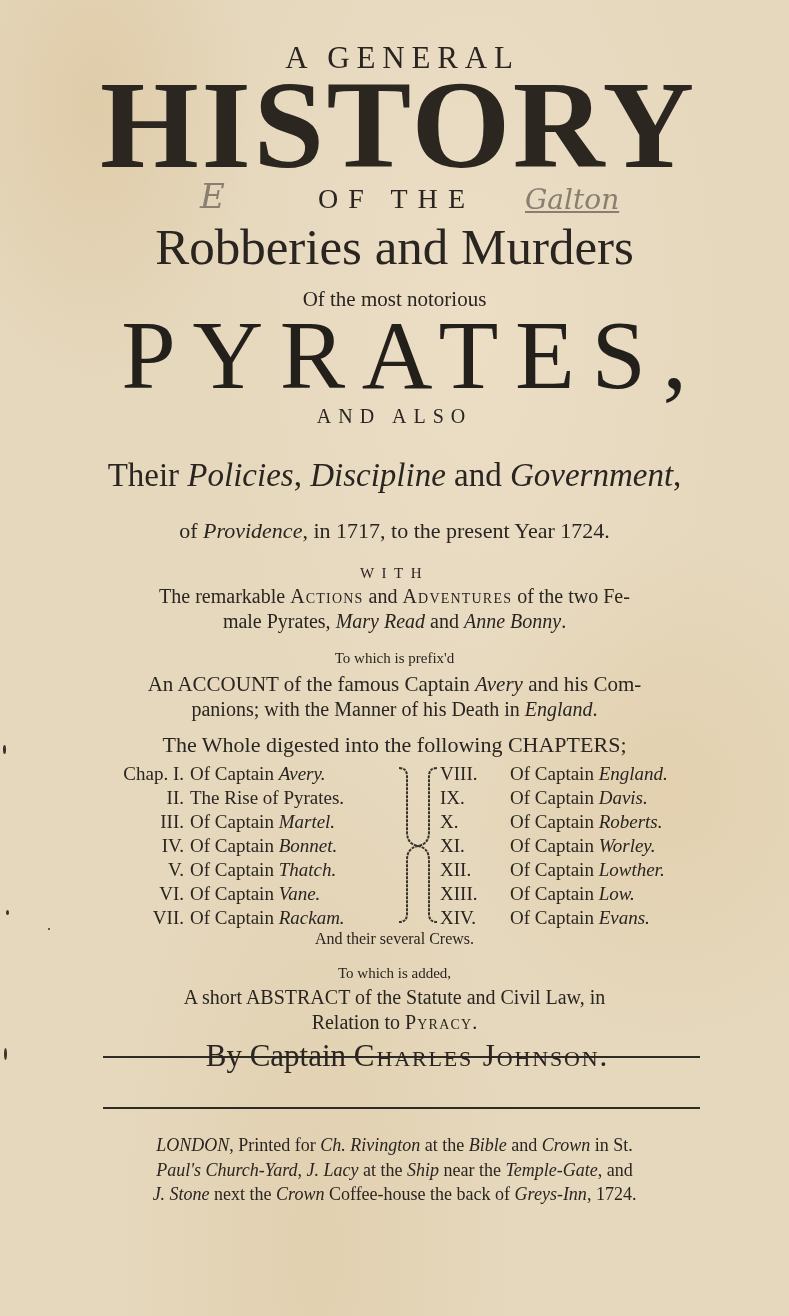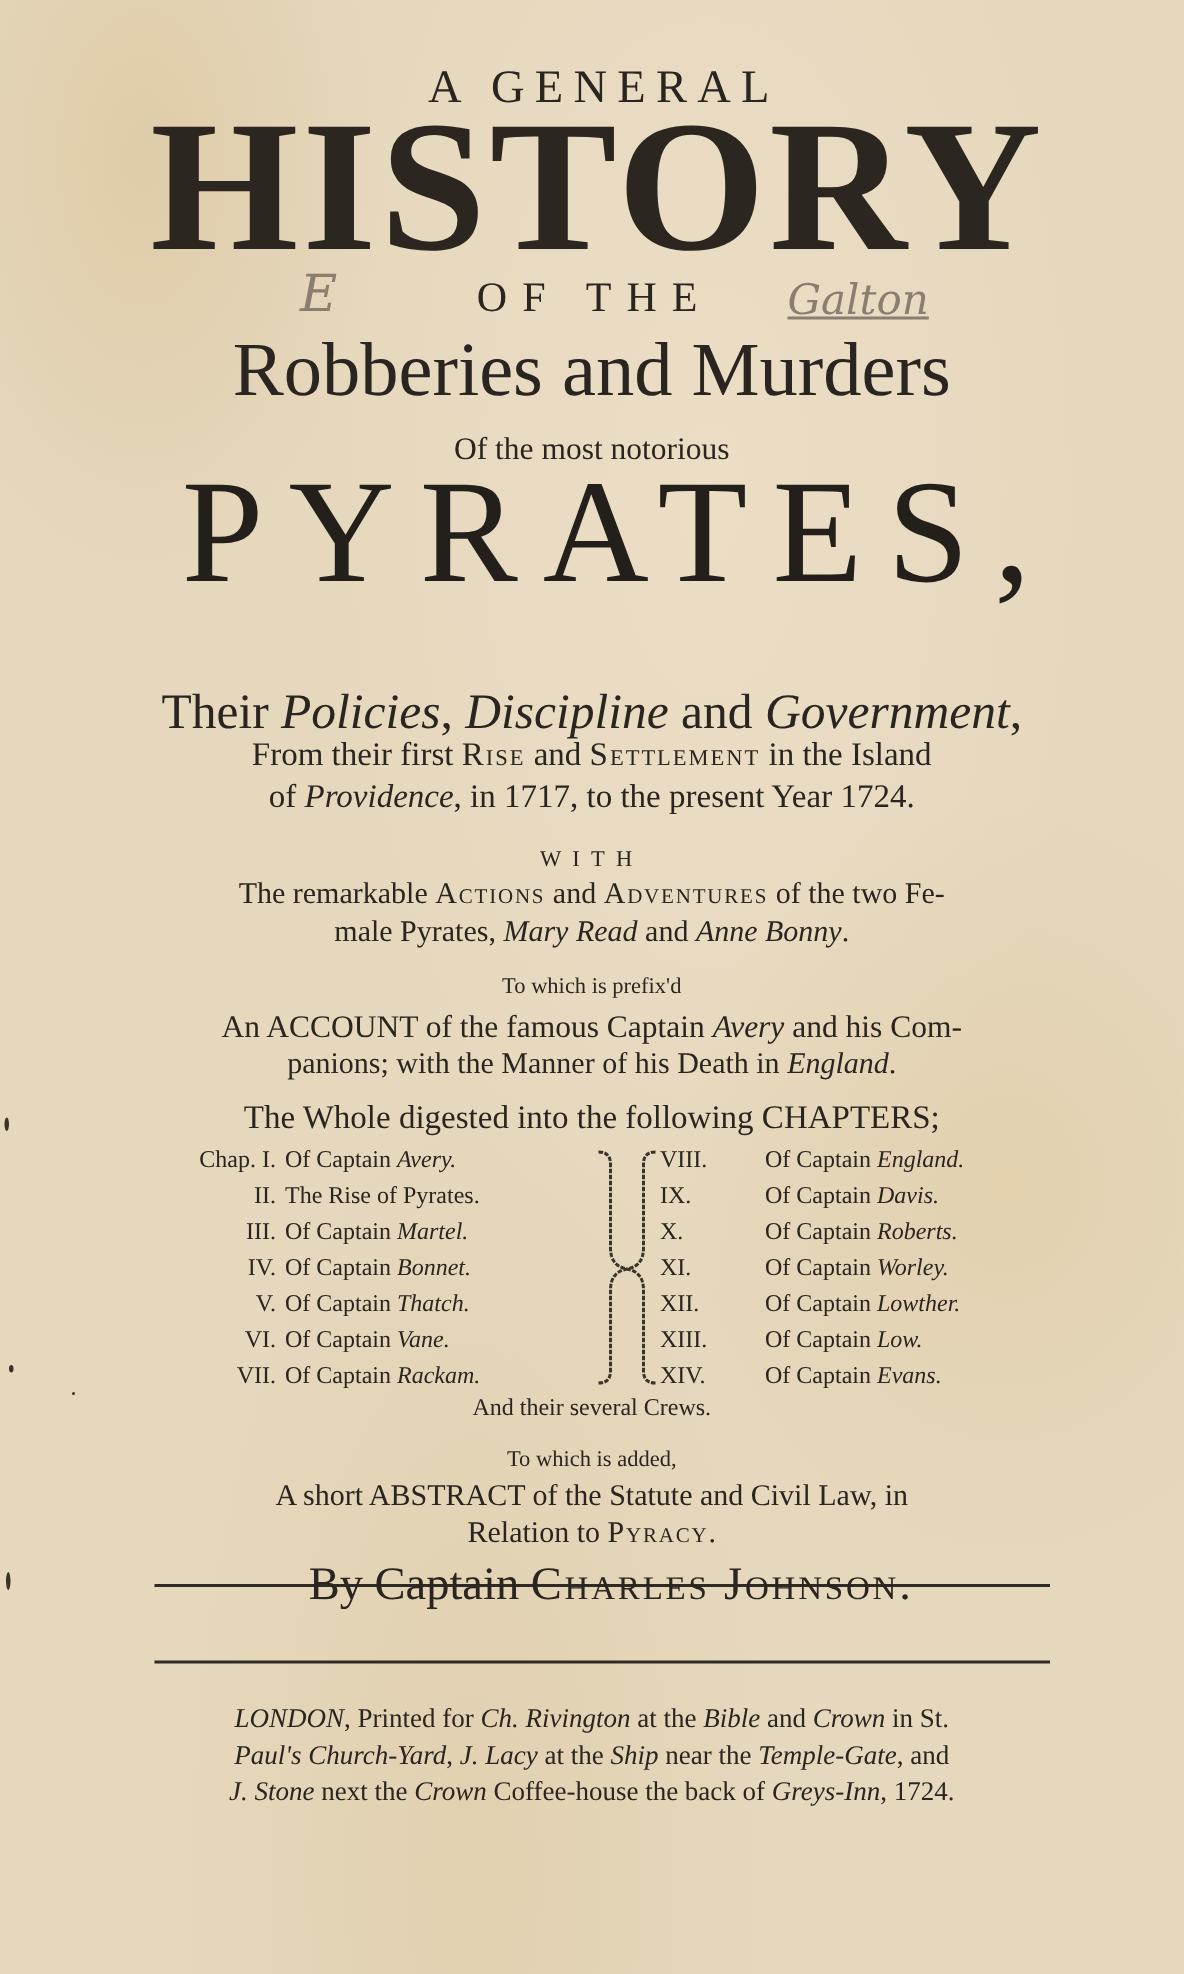--- a/index.html
+++ b/index.html
@@ -34,21 +34,21 @@
   .l-remark { top: 585px; font-size: 20px; }
   .l-female { top: 610px; font-size: 20px; }
   .l-prefix { top: 650px; font-size: 15px; }
   .l-account { top: 672px; font-size: 21px; }
   .l-companions { top: 698px; font-size: 20px; }
   .l-whole { top: 732px; font-size: 22px; }
 
   .chapters { position: absolute; top: 762px; left: 0; width: 789px; height: 170px; }
   .col-left { position: absolute; left: 92px; width: 310px; top: 0; }
   .col-right { position: absolute; left: 440px; width: 280px; top: 0; }
-  .chap-row { height: 24px; font-size: 16px; line-height: 24px; white-space: nowrap; }
+  .chap-row { height: 24px; font-size: 19px; line-height: 24px; white-space: nowrap; }
   .col-left .num { display: inline-block; width: 92px; text-align: right; padding-right: 6px; }
   .col-right .num { display: inline-block; width: 64px; text-align: left; padding-right: 6px; }
   .brace-svg { position: absolute; left: 393px; top: 762px; }
 
   .l-crews { top: 930px; font-size: 16px; }
   .l-added { top: 965px; font-size: 15px; }
   .l-abstract { top: 986px; font-size: 20px; }
   .l-relation { top: 1011px; font-size: 20px; }
   .rule { position: absolute; left: 103px; width: 597px; height: 2px; background: #2e2a24; }
   .rule-1 { top: 1056px; }
@@ -75,28 +75,26 @@
 
   <div class="handwrite hw-e">E</div>
   <div class="handwrite hw-galton">Galton</div>
 
   <div class="line l-general">A GENERAL</div>
   <div class="line l-history">HISTORY</div>
   <div class="line l-ofthe">OF THE</div>
   <div class="line l-robberies">Robberies and Murders</div>
   <div class="line l-ofmost">Of the most notorious</div>
   <div class="line l-pyrates">PYRATES,</div>
+  <div class="line l-andalso">AND ALSO</div>
 
   <div class="line l-policies">
     <span>Their </span><span class="it">Policies</span><span>, </span><span class="it">Discipline</span><span> and </span><span class="it">Government</span><span>,</span>
   </div>
 
-  <div class="line l-from">
-    <span>From their first </span><span class="small-caps">Rise</span><span> and </span><span class="small-caps">Settlement</span><span> in the Island</span>
-  </div>
 
   <div class="line l-provid">
     <span>of </span><span class="it">Providence</span><span>, in 1717, to the present Year 1724.</span>
   </div>
 
   <div class="line l-with">WITH</div>
 
   <div class="line l-remark">
     <span>The remarkable </span><span class="small-caps">Actions</span><span> and </span><span class="small-caps">Adventures</span><span> of the two Fe-</span>
   </div>

